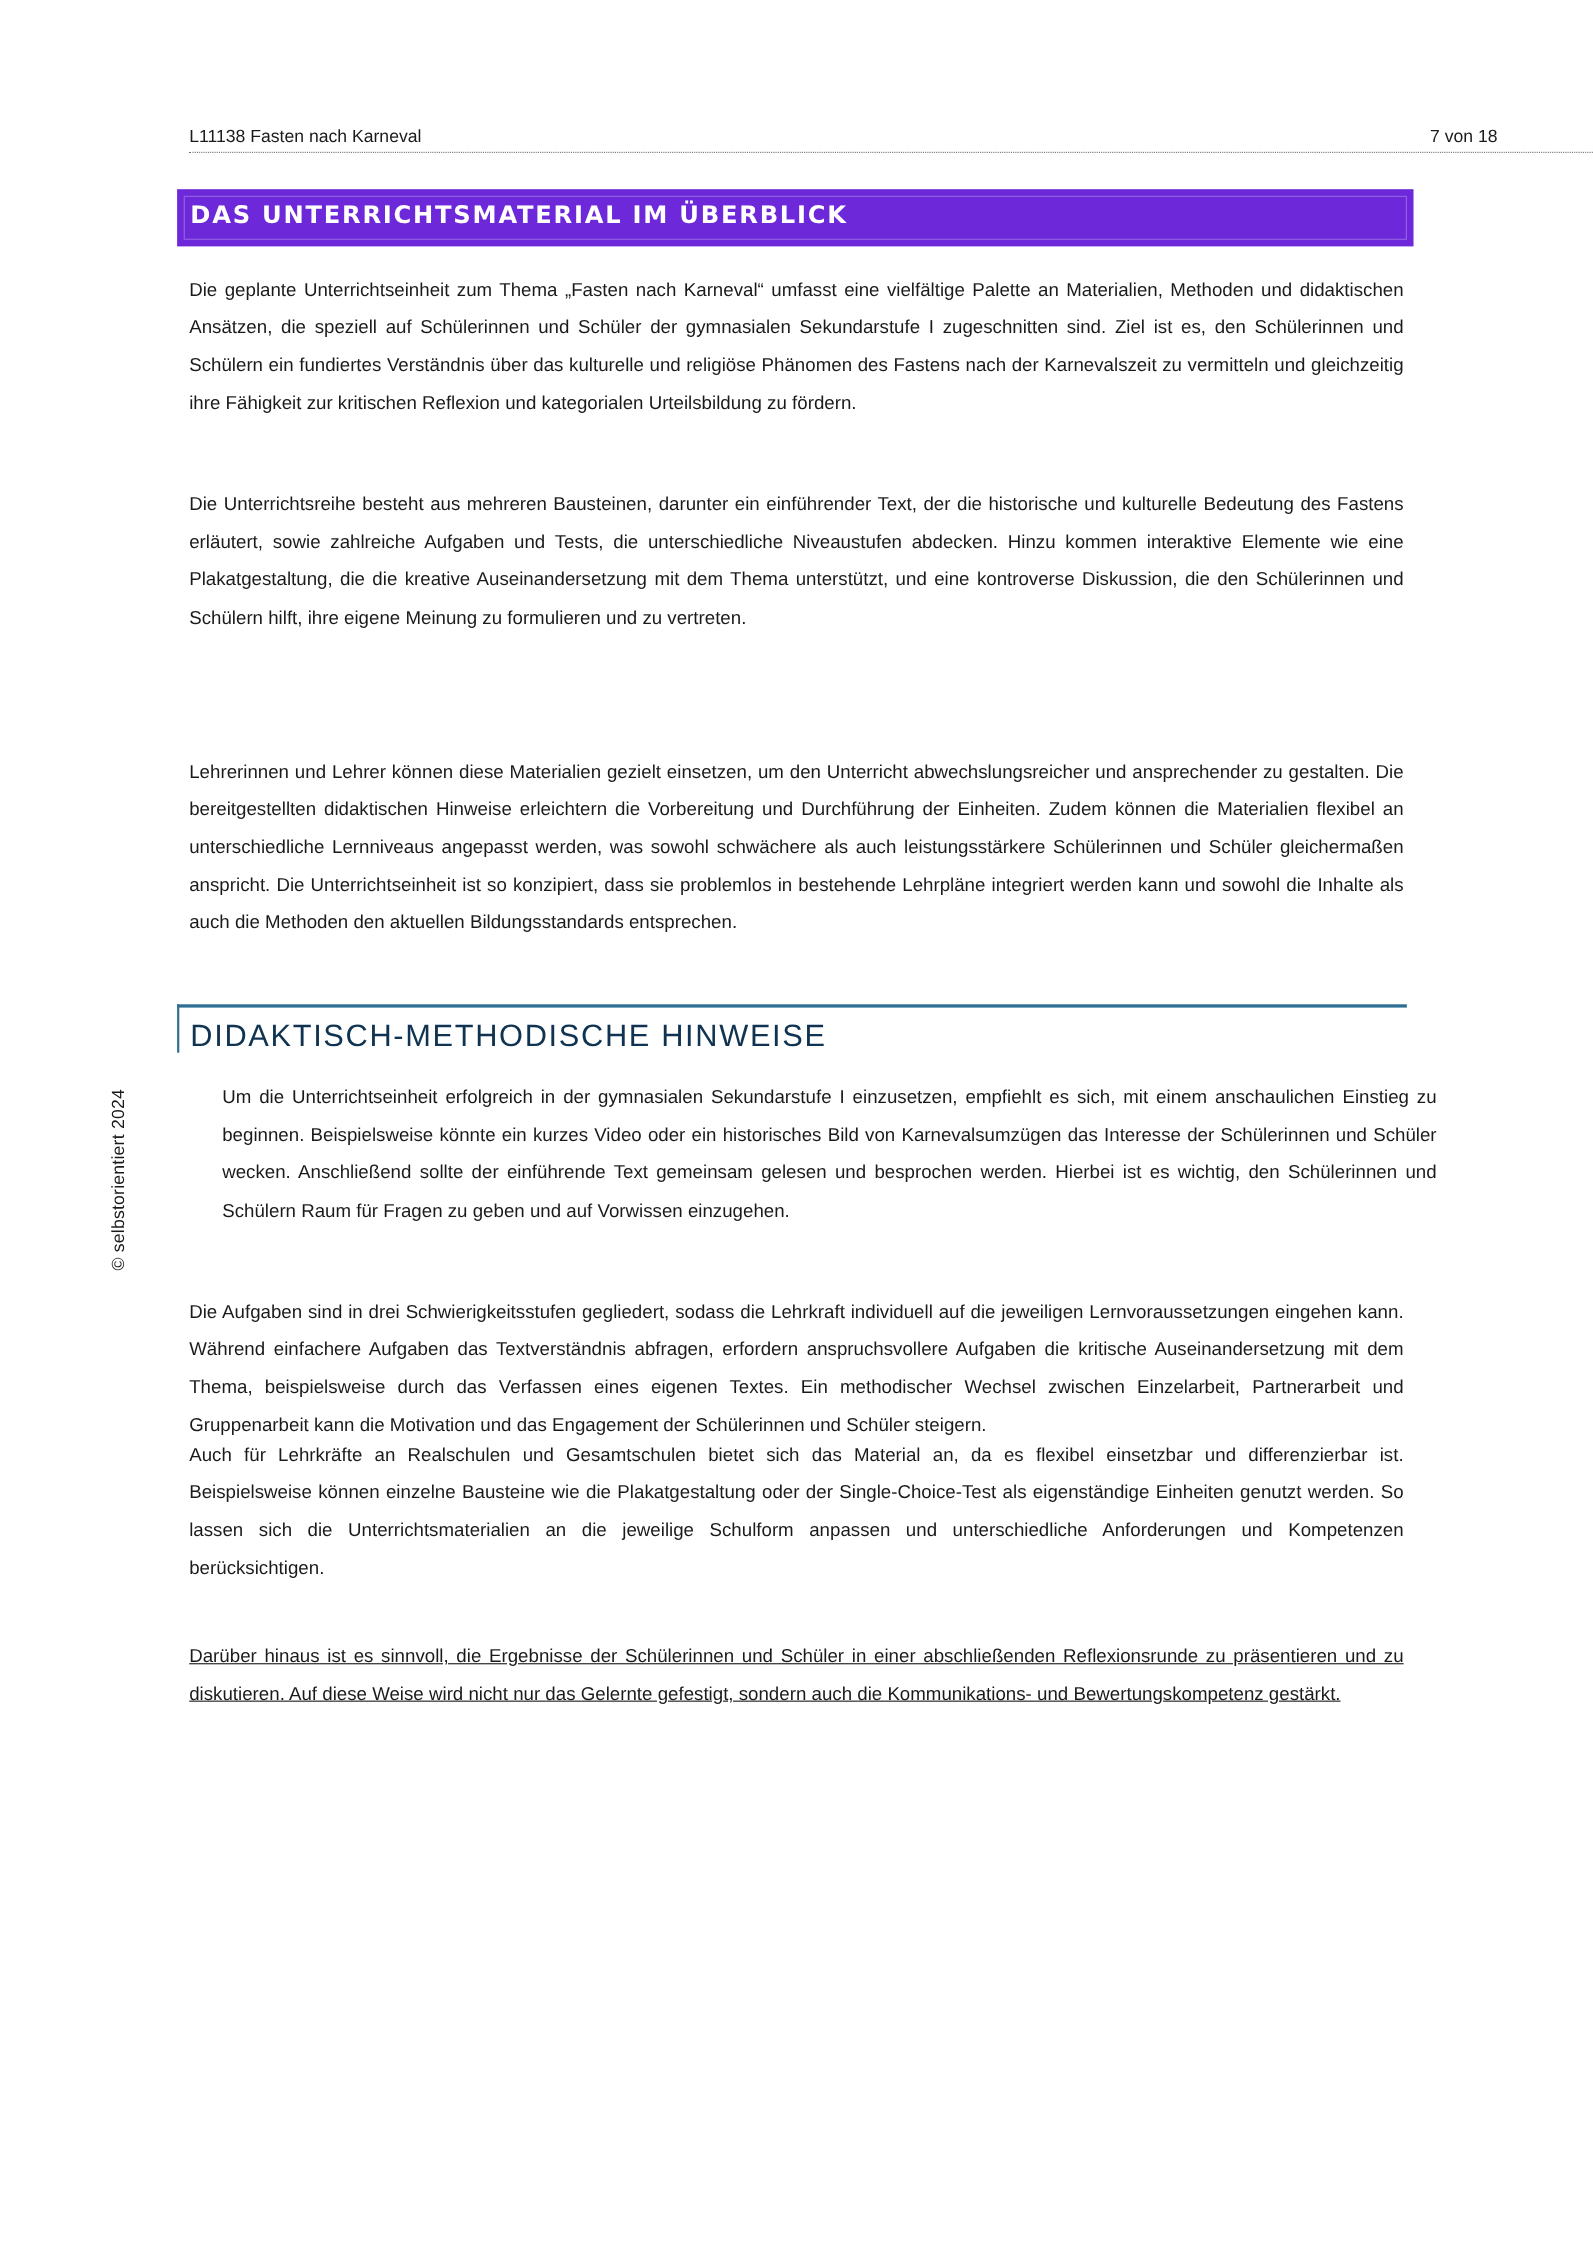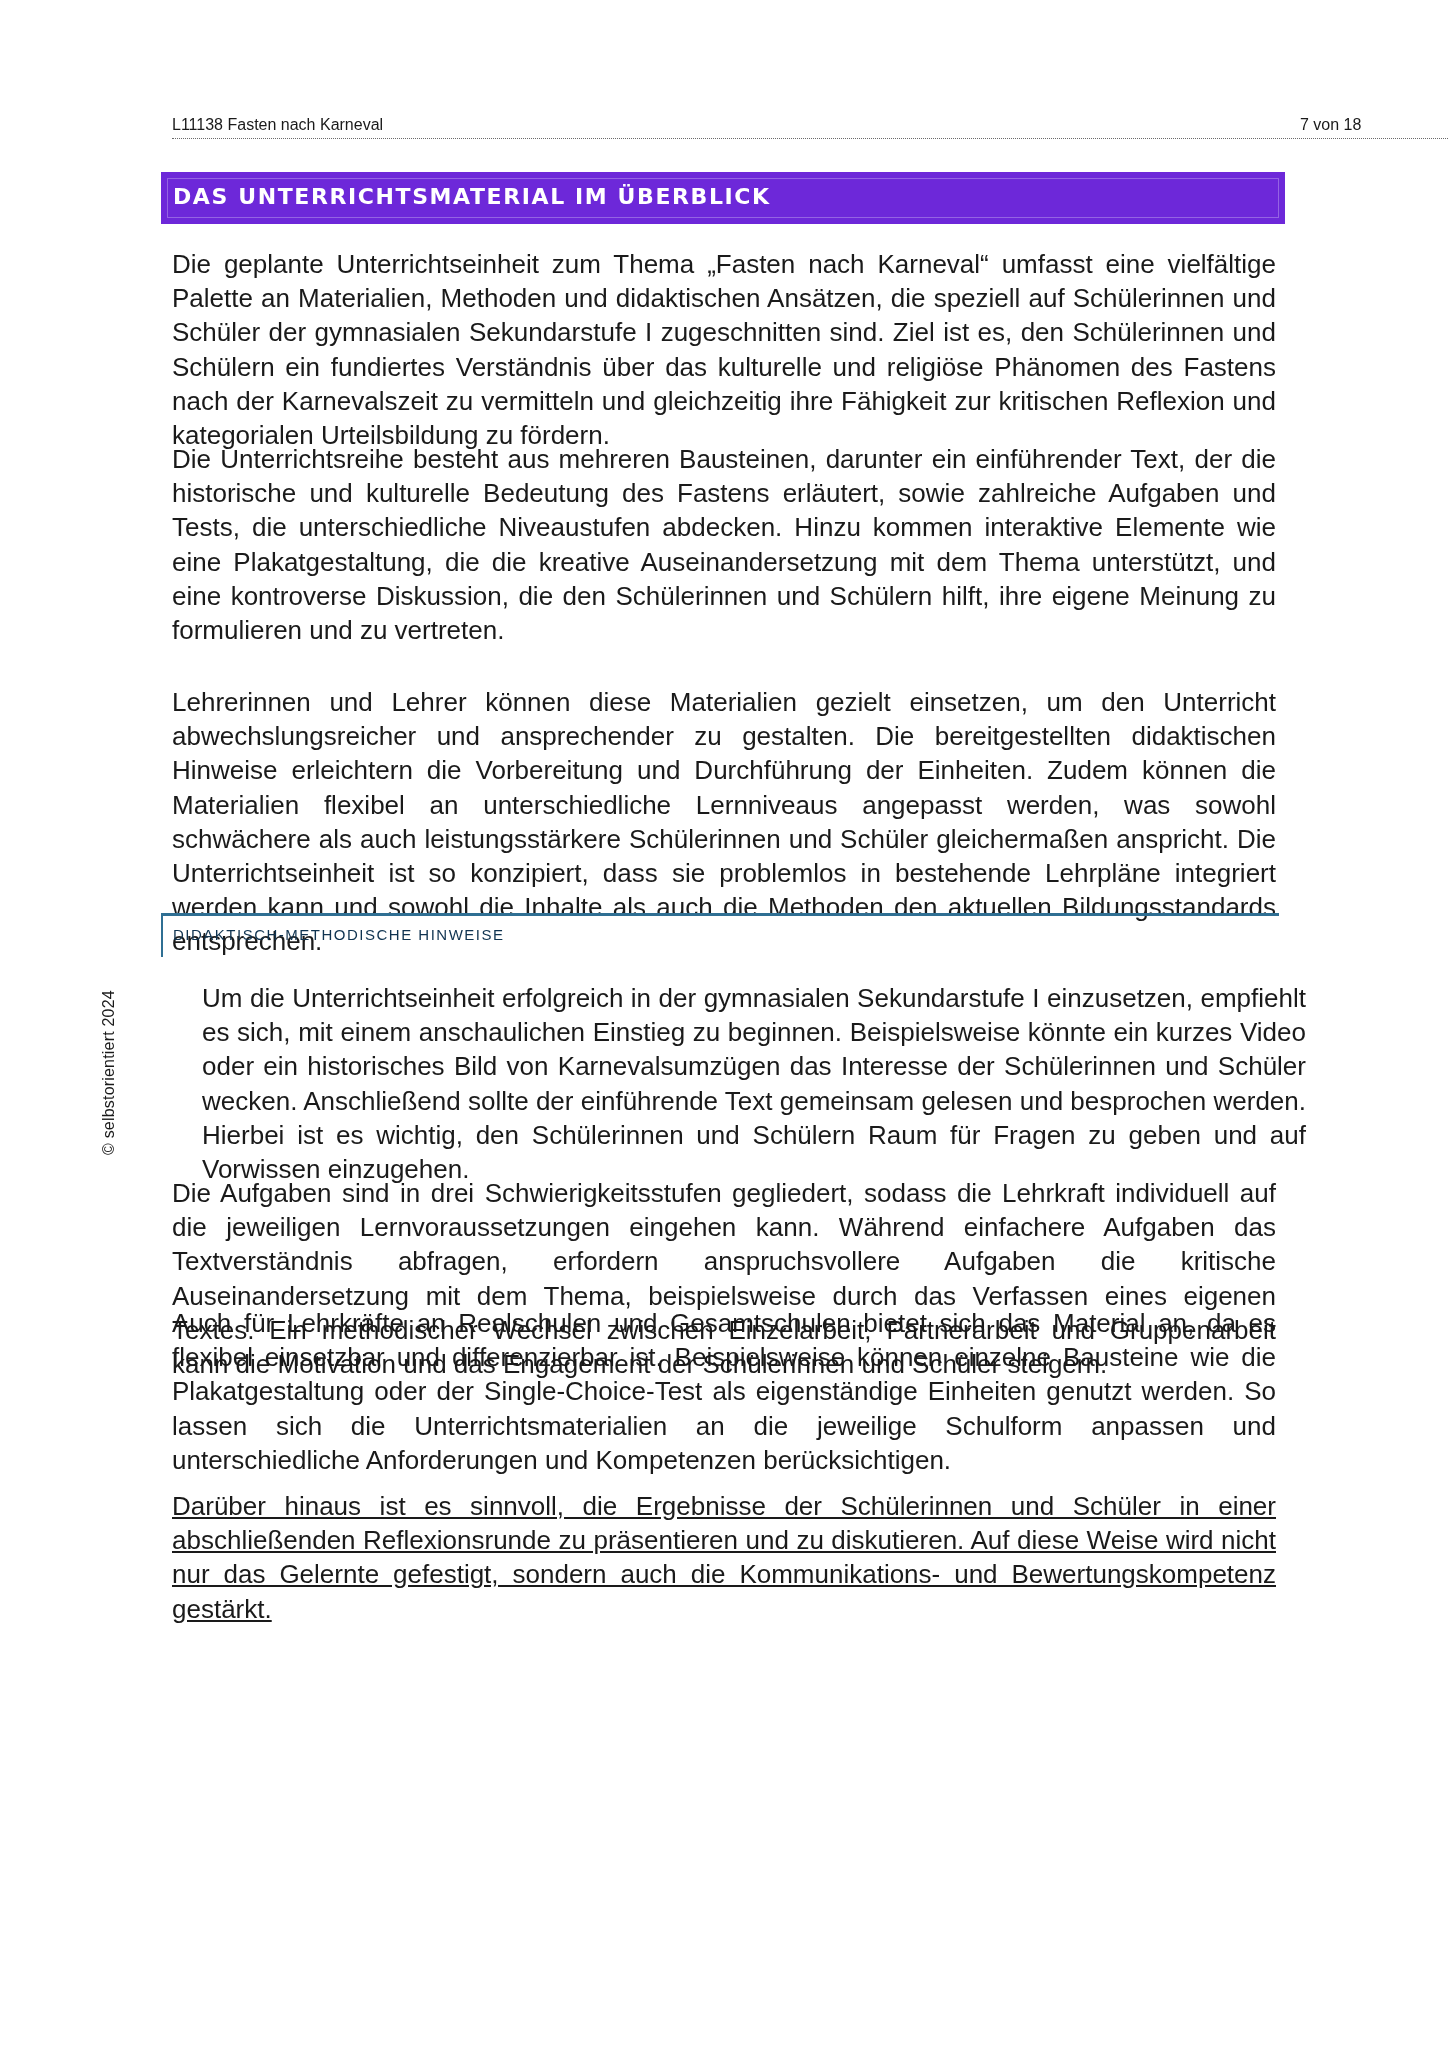--- a/index.html
+++ b/index.html
@@ -82,31 +82,31 @@
       height: 44px;
       border-top: 3px solid #2f6f93;
       border-left: 2px solid #2f6f93;
       box-sizing: border-box;
     }
     .h2-block .h2-text {
       position: absolute;
       left: 10px;
       top: 10px;
       font-family: "Liberation Sans", sans-serif;
-      font-size: 15px;
+      font-size: 28px;
       letter-spacing: 1.5px;
       color: #0f3350;
       white-space: nowrap;
     }
     .para {
       position: absolute;
       left: 172px;
       width: 1104px;
       margin: 0;
-      font-size: 26px;
+      font-size: 17px;
       line-height: 34.2px;
       text-align: justify;
       color: #1a1a1a;
     }
     #p1 { top: 247px; }
     #p2 { top: 442px; }
     #p3 { top: 657px; margin-top: 28px; }
     #p4 { top: 981px; margin-left: 30px; }
     #p5 { top: 1176px; }
     #p6 { top: 1306px; }

